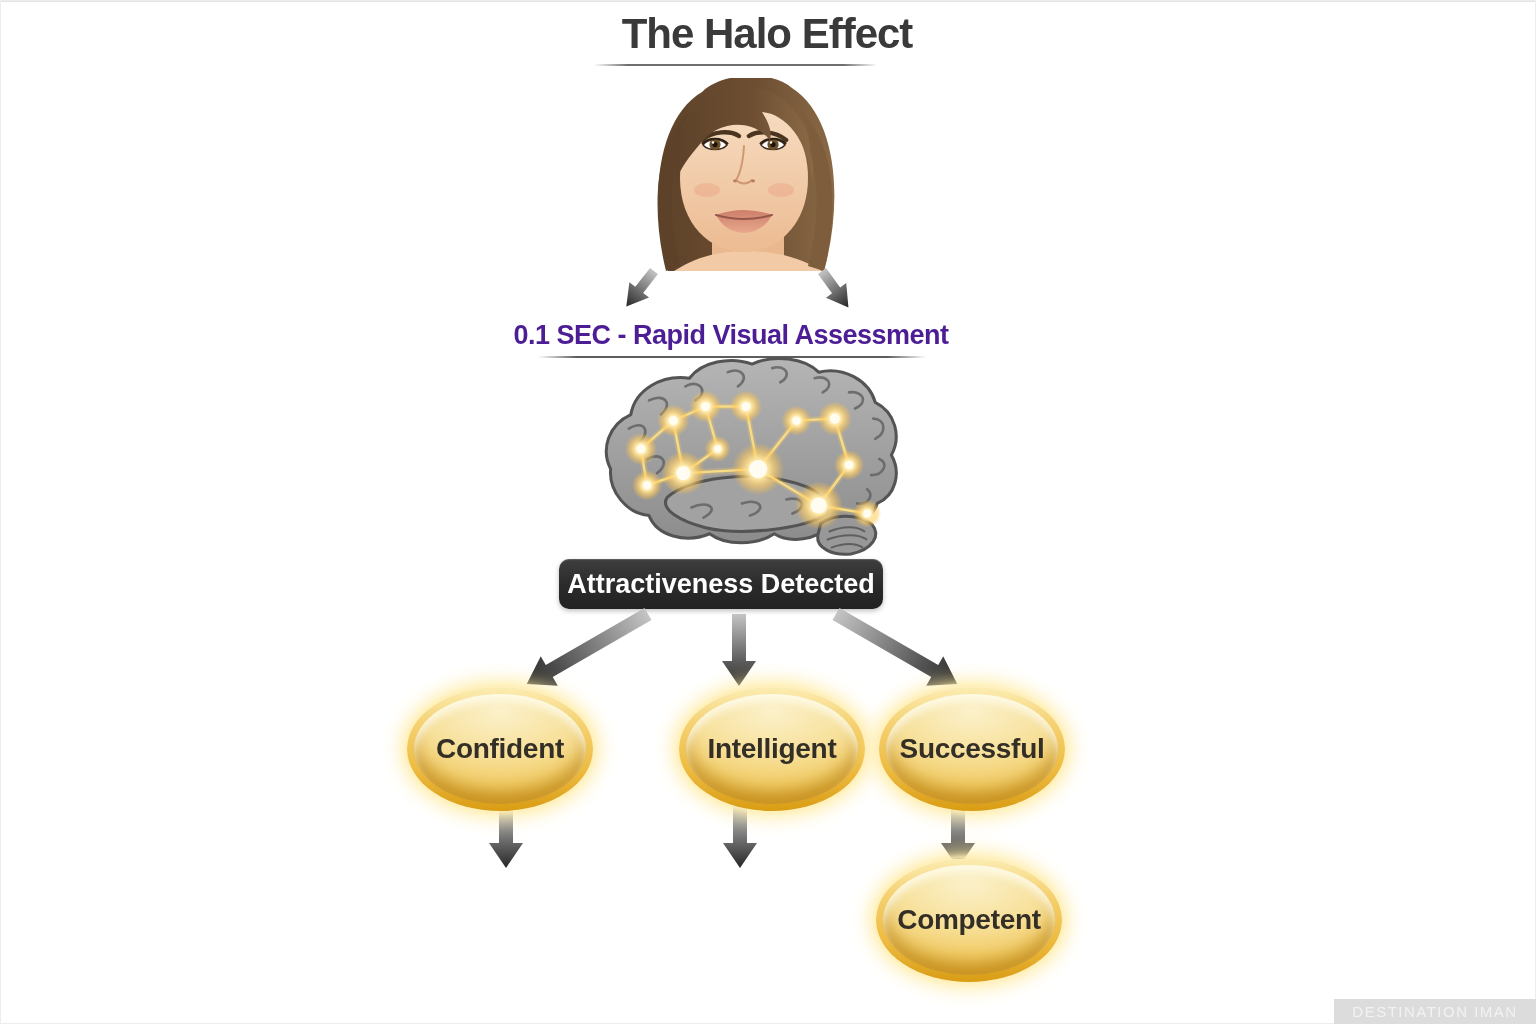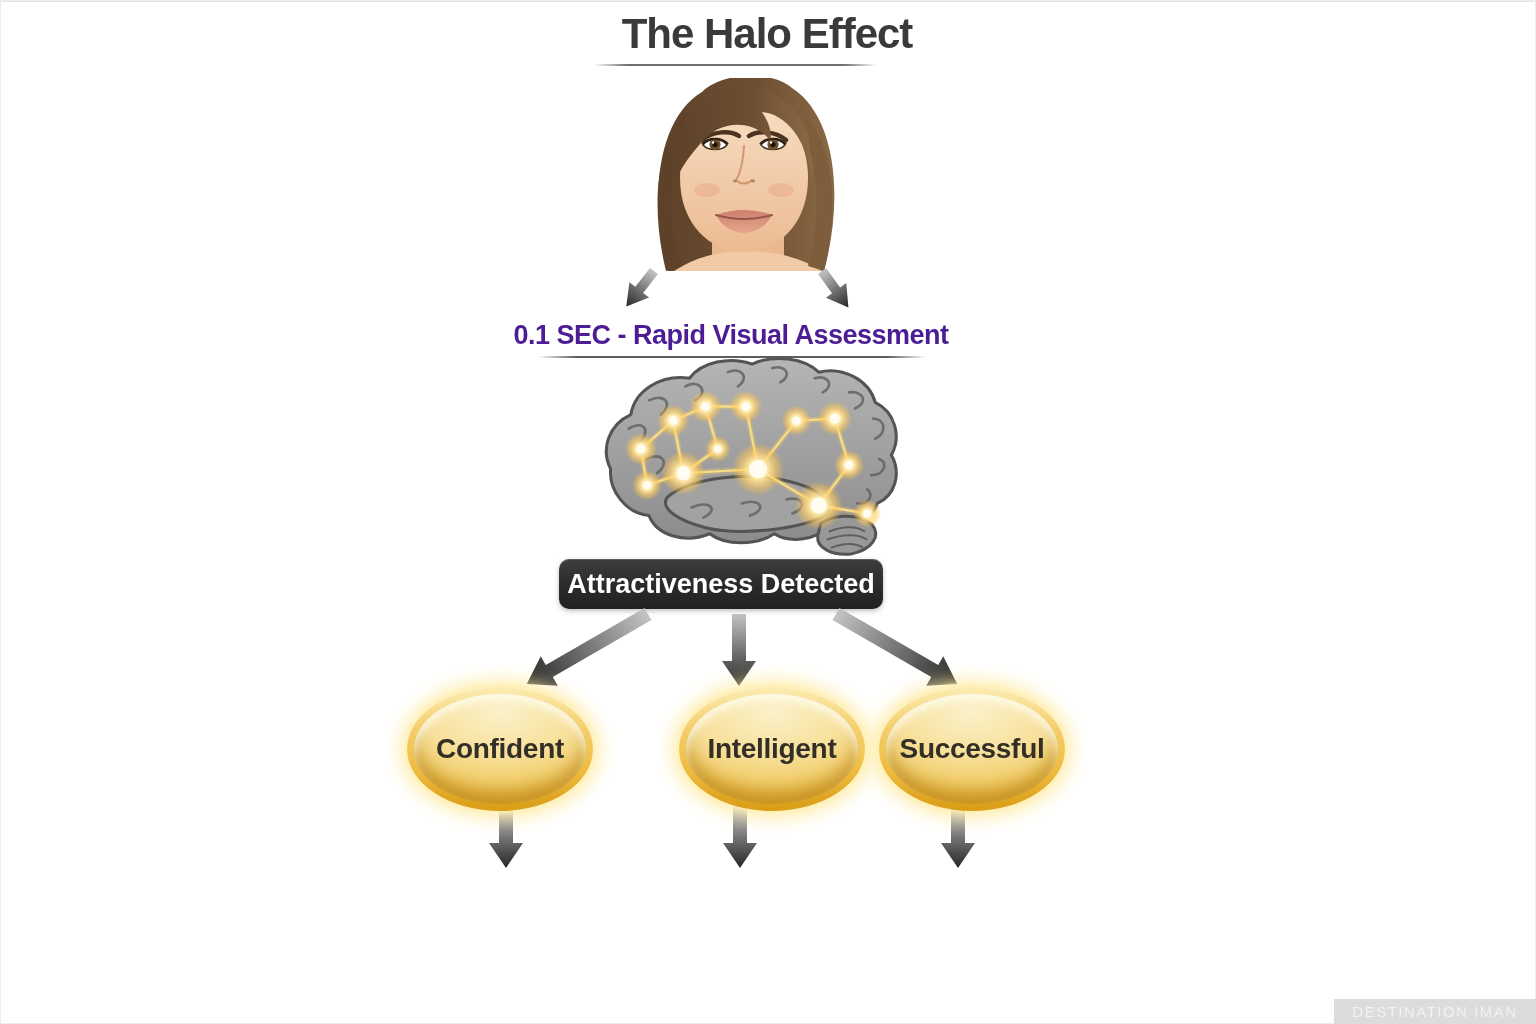--- a/index.html
+++ b/index.html
@@ -242,18 +242,23 @@
     <div class="orb-ring"></div>
     <div class="orb-body"></div>
     <span class="orb-label">Intelligent</span>
   </div>
   <div class="orb" style="left:879px;top:687px">
     <div class="orb-ring"></div>
     <div class="orb-body"></div>
     <span class="orb-label">Successful</span>
   </div>
 
+  <div class="orb" style="left:876px;top:858px">
+    <div class="orb-ring"></div>
+    <div class="orb-body"></div>
+    <span class="orb-label">Competent</span>
+  </div>
 
   <div class="watermark">
     <span>DESTINATION IMAN</span>
   </div>
 
 </div>
 
 </body></html>

